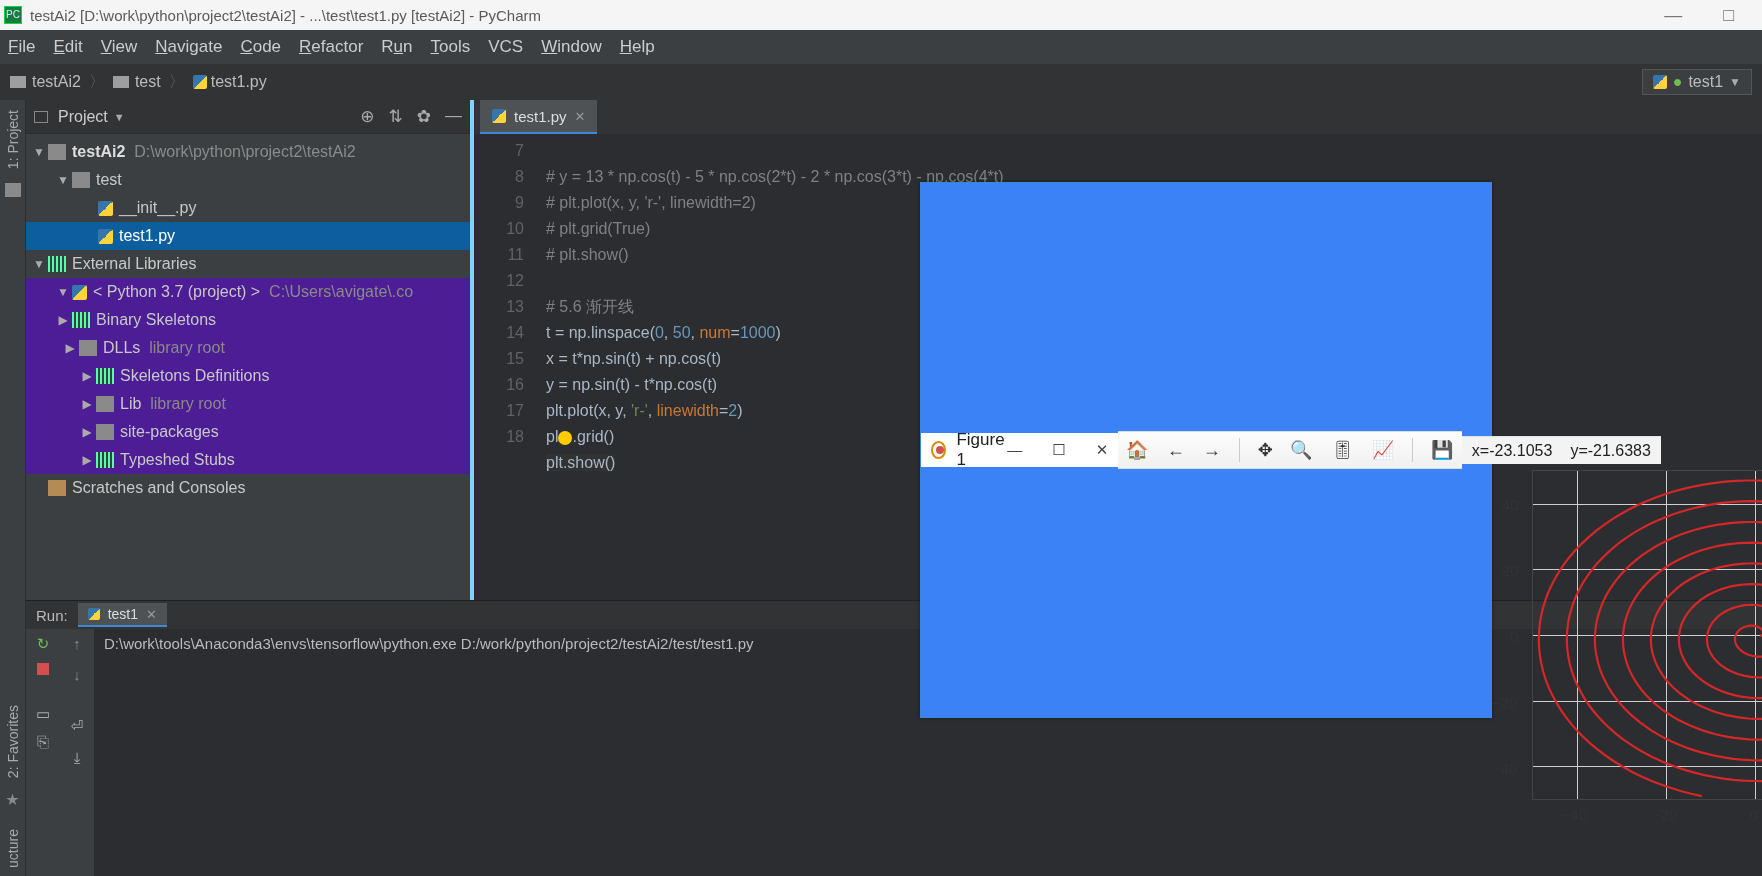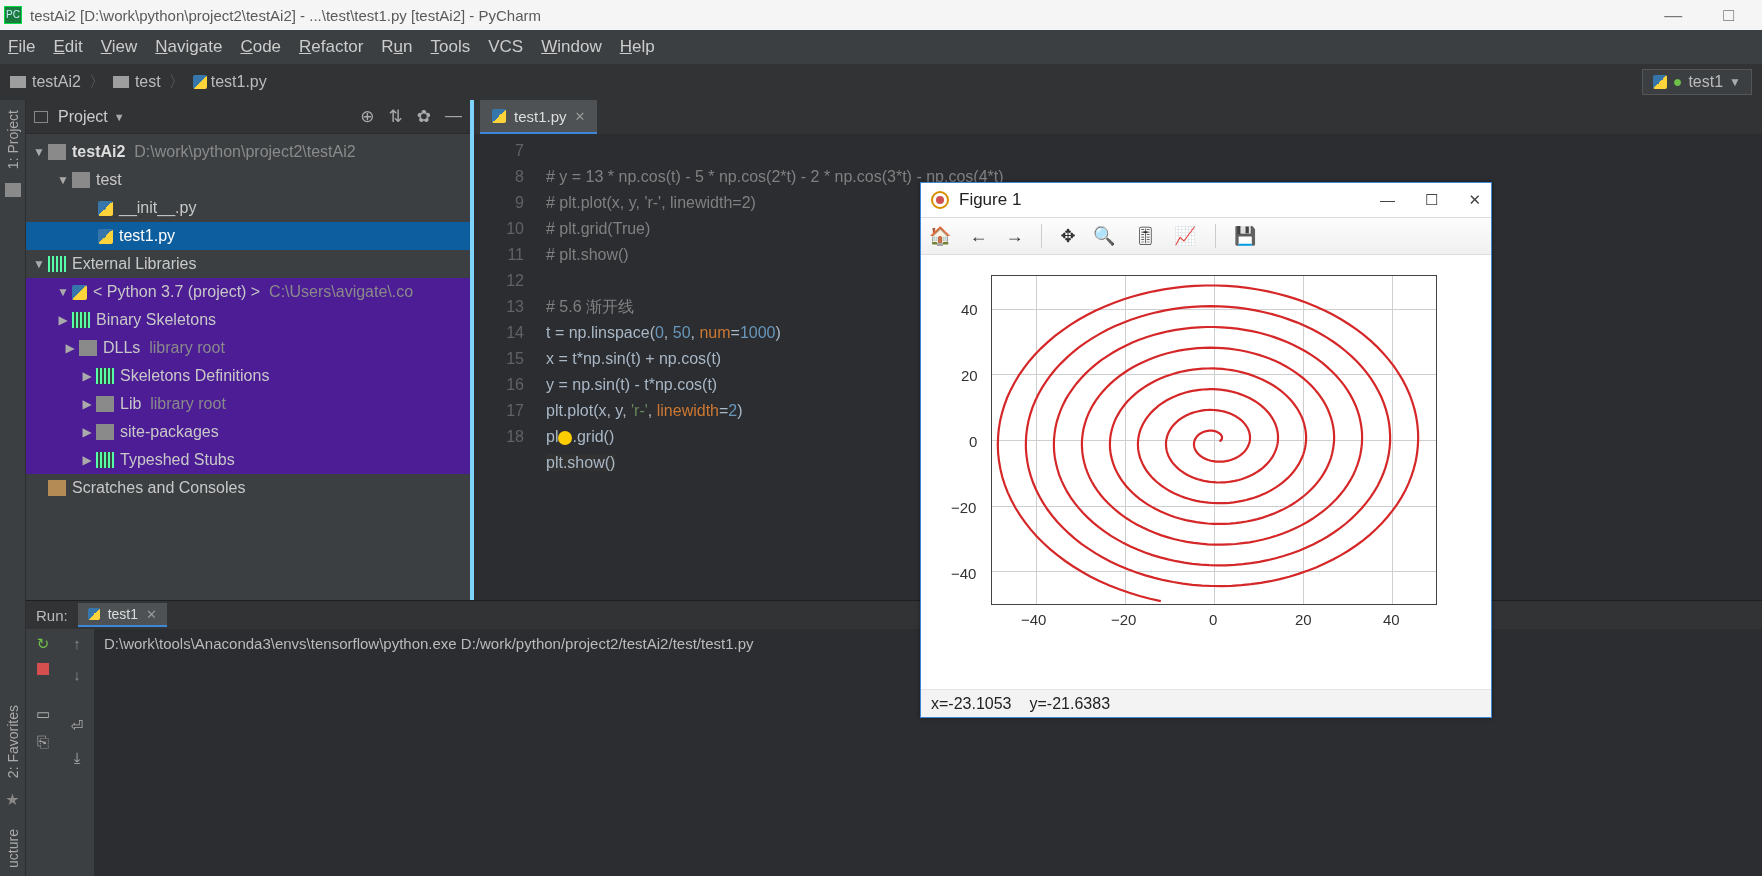--- a/index.html
+++ b/index.html
@@ -73,21 +73,21 @@
   .runpane .header { height:28px; background:#313335; display:flex; align-items:center; padding:0 10px; gap:10px; font-size:15px;}
   .runpane .header .tab { height:24px; padding:0 10px; font-size:14px;}
   .runpane .body { flex:1; display:flex;}
   .runpane .toolcol { width:34px; background:#3c3f41; display:flex; flex-direction:column; align-items:center; padding-top:6px; gap:10px;}
   .runpane .toolcol2 { width:34px; background:#3c3f41; display:flex; flex-direction:column; align-items:center; padding-top:6px; gap:14px;}
   .runpane .toolcol .green{color:#6fbf4b;}
   .runpane .toolcol .red{width:12px;height:12px;background:#d64f4f;}
   .runpane .output { flex:1; font-family:"DejaVu Sans Mono",monospace; font-size:15px; color:#bbb; padding:6px 10px;}
 
   
-  .figure-window { position:absolute; left:920px; top:182px; width:572px; height:536px; background:#3b82f6; border:1px solid #3e86d6; box-shadow:0 0 4px rgba(0,0,0,0.4); display:flex; flex-direction:column;}
+  .figure-window { position:absolute; left:920px; top:182px; width:572px; height:536px; background:#3b82f6; border:1px solid #3e86d6; box-shadow:0 0 4px rgba(0,0,0,0.4); display:flex; align-items:center;}
   .figure-window .fwtitle { height:34px; display:flex; align-items:center; padding:0 10px; color:#222; font-size:17px; background:#fff;}
   .figure-window .fwtitle .ficon{width:18px;height:18px;border:2px solid #d88c00;border-radius:50%;margin-right:10px;position:relative;}
   .figure-window .fwtitle .ficon::after{content:"";position:absolute;left:3px;top:3px;width:8px;height:8px;background:#d05050;border-radius:50%;}
   .figure-window .fwtitle .winbtns{margin-left:auto; display:flex; gap:30px; color:#444; font-size:15px;}
   .figure-window .fwtoolbar { height:38px; border-top:1px solid #ddd; border-bottom:1px solid #ddd; background:linear-gradient(#fdfdfd,#f0f0f0); display:flex; align-items:center; padding:0 8px; gap:18px; color:#333; font-size:18px;}
   .figure-window .fwtoolbar .div{width:1px;height:24px;background:#ccc;}
   .figure-window .plot { flex:1; position:relative; background:#fff;}
   .figure-window .status { height:28px; background:#f3f3f3; border-top:1px solid #e3e3e3; padding:0 10px; font-size:16px; color:#222; display:flex; align-items:center; gap:18px;}
   .axes { position:absolute; left:70px; top:20px; width:446px; height:330px; border:1px solid #444;}
   .gridv,.gridh{position:absolute;background:#cfcfcf;}

